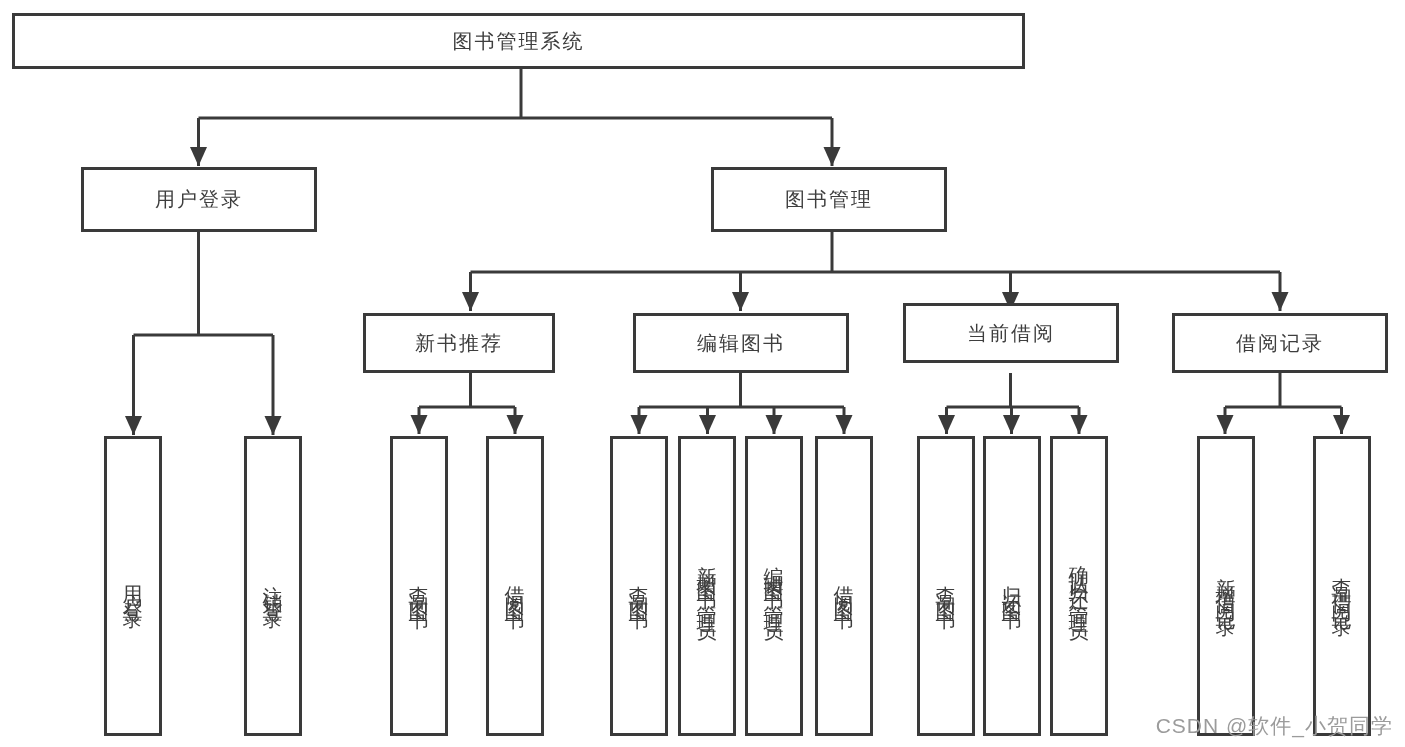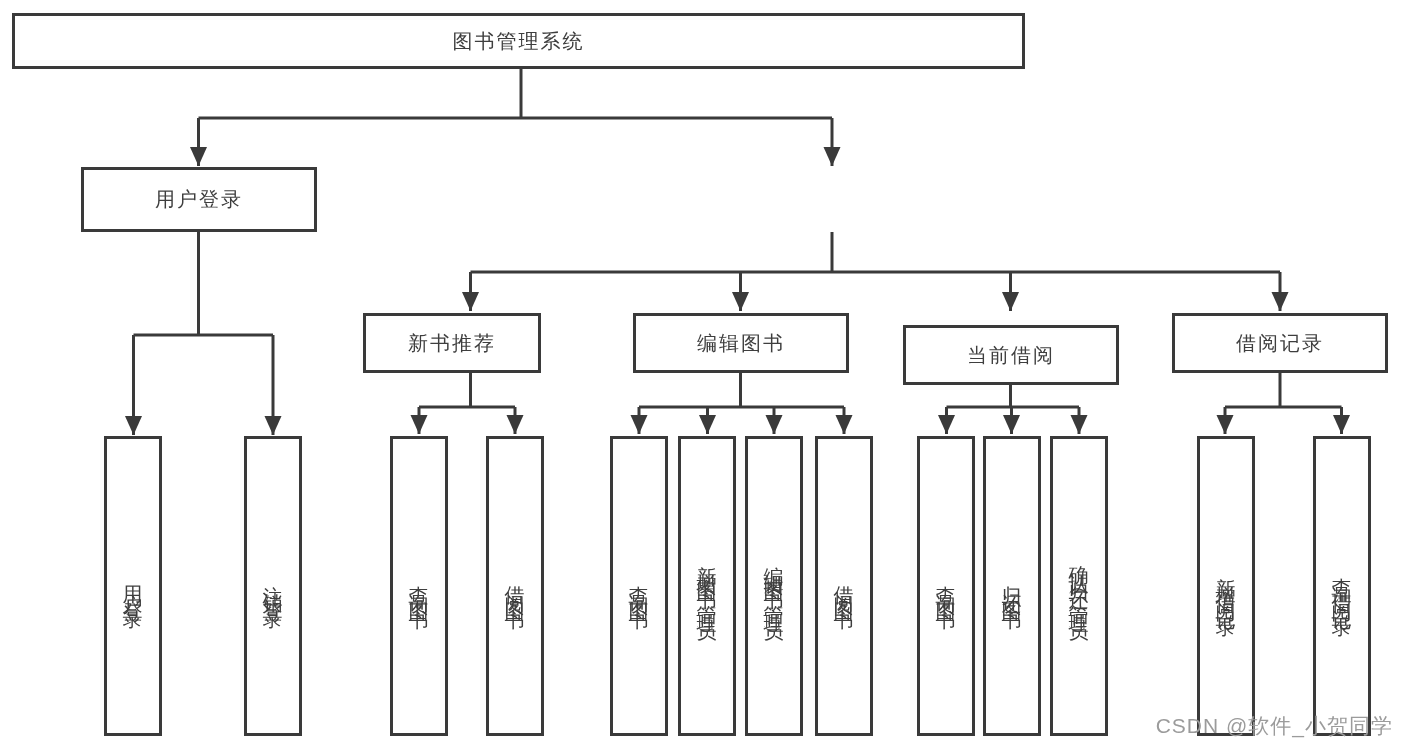--- a/index.html
+++ b/index.html
@@ -50,23 +50,23 @@
     font-weight: 500;
     white-space: nowrap;
   }
 
   
   #root-box   { left: 12px;  top: 13px;  width: 1013px; height: 56px; }
   #n-login    { left: 81px;  top: 167px; width: 236px;  height: 65px; }
   #n-mgmt     { left: 711px; top: 167px; width: 236px;  height: 65px; }
 
   
-  #n-recommend { left: 363px;  top: 313px; width: 178px; height: 60px; font-family: Liberation Mono, monospace; }
+  #n-recommend { left: 363px;  top: 313px; width: 192px; height: 60px; font-family: Liberation Mono, monospace; }
   #n-borrow    { left: 633px;  top: 313px; width: 216px; height: 60px; }
-  #n-current   { left: 903px;  top: 325px; width: 216px; height: 60px; }
+  #n-current   { left: 903px;  top: 303px; width: 216px; height: 60px; }
   #n-records   { left: 1172px; top: 313px; width: 216px; height: 60px; }
 
   
   #l-ul-0 { left: 104px; }
   #l-ul-1 { left: 244px; }
   #l-nb-0 { left: 390px; }
   #l-nb-1 { left: 486px; }
   #l-bb-0 { left: 610px; }
   #l-bb-1 { left: 678px; }
   #l-bb-2 { left: 745px; }
@@ -155,20 +155,23 @@
     </g>
   </svg>
 
   <div class="node h-node" id="root-box">
     <span>图书管理系统</span>
   </div>
 
   <div class="node h-node" id="n-login">
     <span>用户登录</span>
   </div>
+  <div class="node h-node" id="n-mgmt">
+    <span>图书管理</span>
+  </div>
 
   <div class="node h-node" id="n-recommend">
     <span>新书推荐</span>
   </div>
   <div class="node h-node" id="n-borrow">
     <span>编辑图书</span>
   </div>
   <div class="node h-node" id="n-current">
     <span>当前借阅</span>
   </div>

